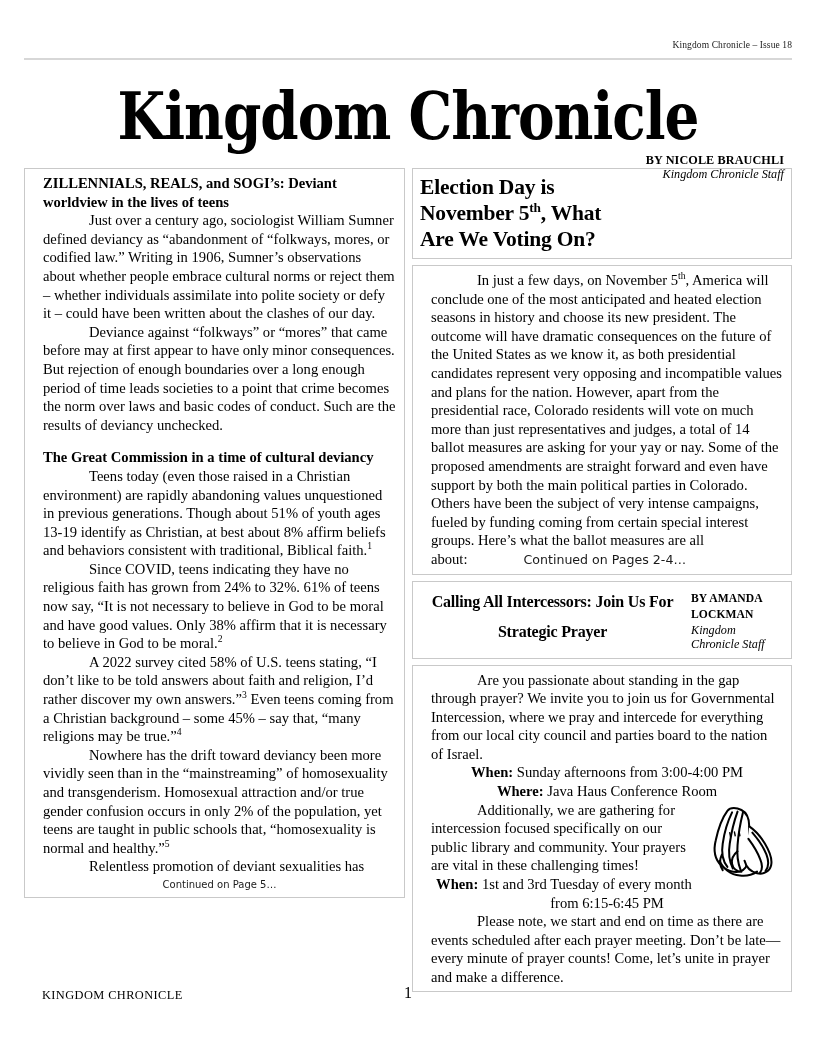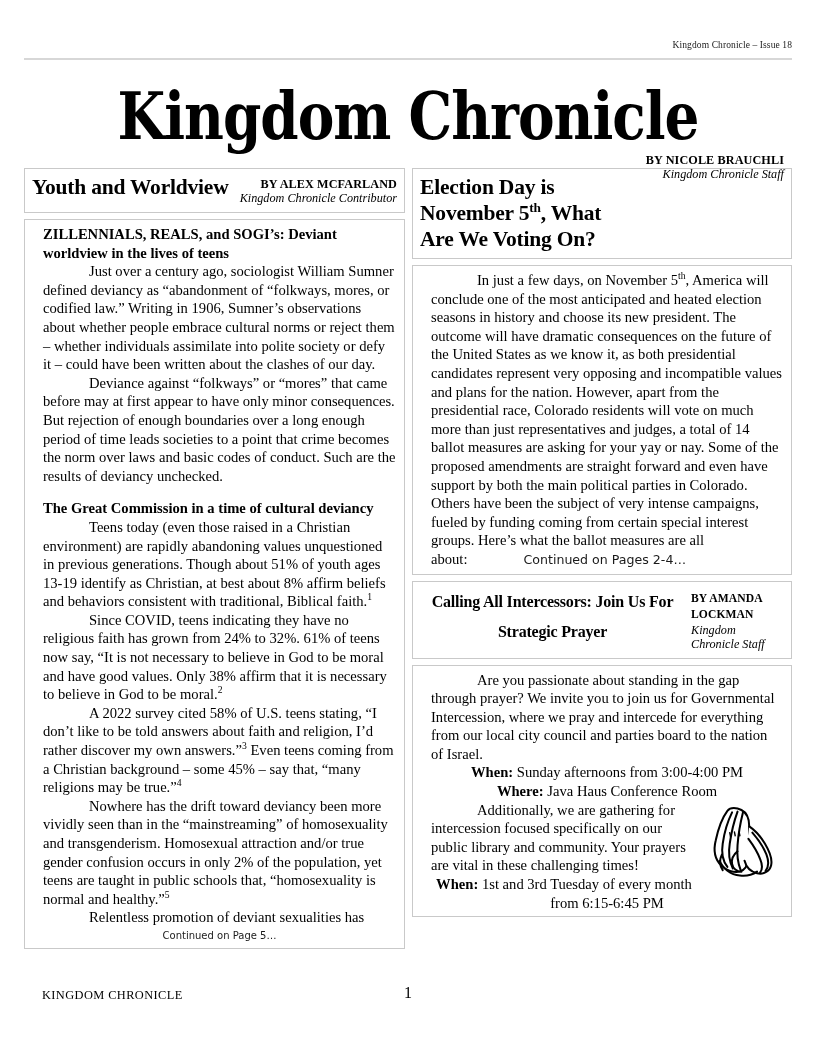--- a/index.html
+++ b/index.html
@@ -244,29 +244,20 @@
   <div class="running-header">Kingdom Chronicle – Issue 18</div>
 
   <div class="header-rule"></div>
 
   <div class="masthead">Kingdom Chronicle</div>
 
   <div class="columns">
 
     <div class="col-left">
 
-      <div class="box headline-box">
-        <div class="headline-flex hl-left">
-          <div class="headline">Youth and Worldview</div>
-          <div class="byline-wrap">
-            <div class="byline">BY ALEX MCFARLAND</div>
-            <div class="byline-sub">Kingdom Chronicle Contributor</div>
-          </div>
-        </div>
-      </div>
 
       <div class="box body-box">
         <div class="body-text">
 
           <p class="subhead">ZILLENNIALS, REALS, and SOGI’s: Deviant worldview in the lives of teens</p>
 
           <p>Just over a century ago, sociologist William Sumner defined deviancy as “abandonment of “folkways, mores, or codified law.” Writing in 1906, Sumner’s observations about whether people embrace cultural norms or reject them – whether individuals assimilate into polite society or defy it – could have been written about the clashes of our day.</p>
 
           <p>Deviance against “folkways” or “mores” that came before may at first appear to have only minor consequences. But rejection of enough boundaries over a long enough period of time leads societies to a point that crime becomes the norm over laws and basic codes of conduct. Such are the results of deviancy unchecked.</p>
 
@@ -347,20 +338,21 @@
 
               <path d="M33 38 L34 43 M39 37 L40 42 M45 37 L46 42" stroke-width="1.8"></path>
             </g>
           </svg>
 
           <p>Additionally, we are gathering for intercession focused specifically on our public library and community. Your prayers are vital in these challenging times!</p>
 
           <p class="noindent"><span class="lbl">When:</span> <span>1st and 3rd Tuesday of every month from 6:15-6:45 PM</span></p>
 
 
+          <p>Please note, we start and end on time as there are events scheduled after each prayer meeting. Don’t be late—every minute of prayer counts! Come, let’s unite in prayer and make a difference.</p>
         </div>
       </div>
 
     </div>
   </div>
 
   <div class="footer">
     <div class="footer-title">KINGDOM CHRONICLE</div>
     <div class="footer-page">1</div>
   </div>

